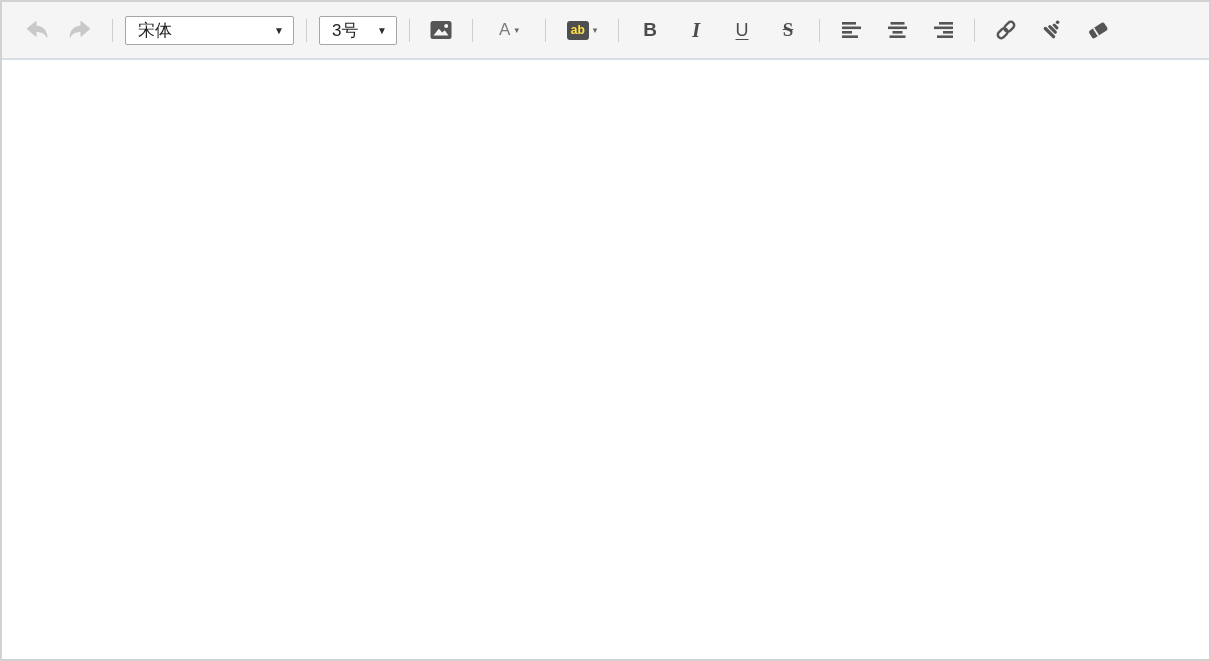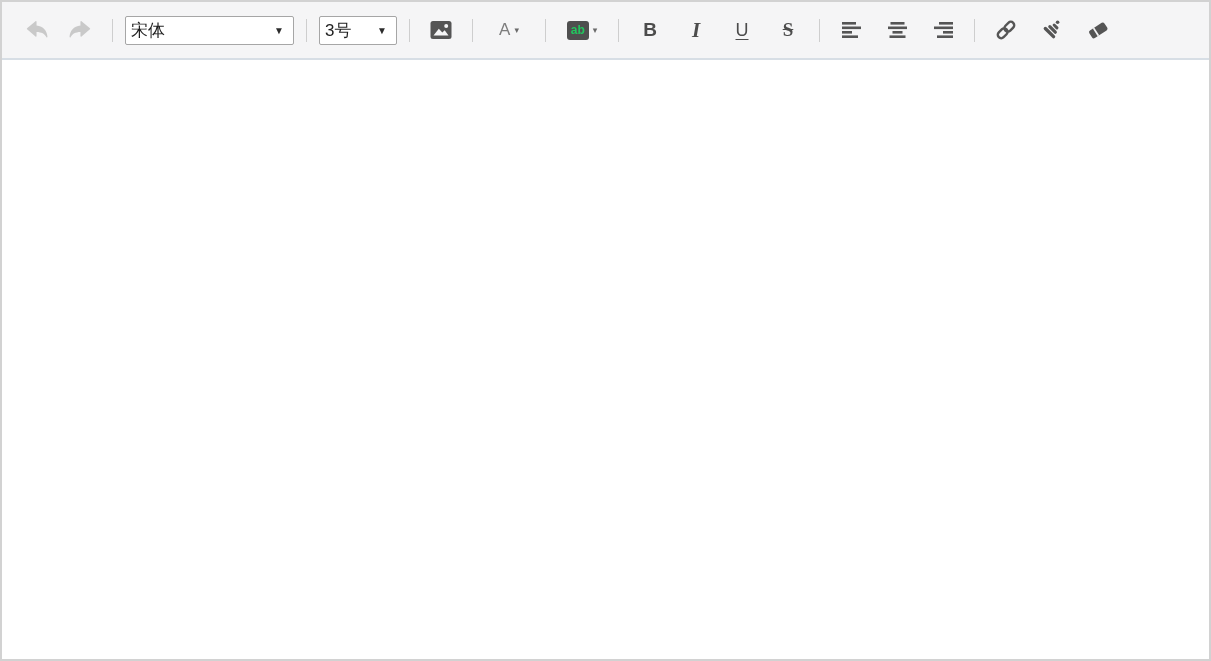--- a/index.html
+++ b/index.html
@@ -51,39 +51,39 @@
     flex: 0 0 auto;
   }
 
   .select {
     height: 29px;
     background: #ffffff;
     border: 1px solid #a6a6a6;
     border-radius: 2px;
     display: flex;
     align-items: center;
-    padding: 0 9px 0 5px;
+    padding: 0 9px 0 12px;
     margin: 0 4px;
     cursor: pointer;
     flex: 0 0 auto;
   }
   .select.font { width: 169px; }
   .select.size { width: 78px; justify-content: flex-end; }
   .select .val { font-size: 17px; color: #1d1d1d; flex: 1; white-space: nowrap; overflow: hidden; }
   .select .arrow { font-size: 10px; color: #2b2b2b; margin-left: 6px; flex: 0 0 auto; }
 
   .glyph-b { font-size: 19px; font-weight: bold; color: #4c4c4c; }
   .glyph-i { font-family: "Liberation Serif", "DejaVu Serif", serif; font-size: 21px; font-style: italic; font-weight: bold; color: #4c4c4c; }
   .glyph-u { font-size: 18px; color: #4c4c4c; text-decoration: underline; text-underline-offset: 3px; }
   .glyph-s { font-family: "Liberation Serif", "DejaVu Serif", serif; font-size: 19px; font-weight: bold; color: #4c4c4c; text-decoration: line-through; }
   .glyph-a { font-size: 17px; color: #7d7d7d; }
 
   .ab-chip {
     background: #4f4f4f;
-    color: #22c55e;
+    color: #fde047;
     border-radius: 3px;
     font-size: 12px;
     font-weight: bold;
     line-height: 1;
     padding: 3px 4px 4px;
   }
 
   .caret { font-size: 9px; color: #6a6a6a; margin-left: 4px; }
 
   .icon-svg { display: block; }

